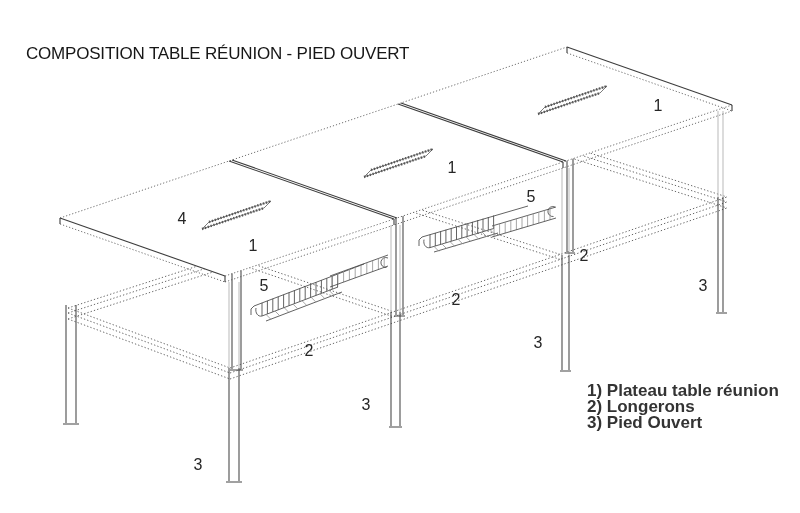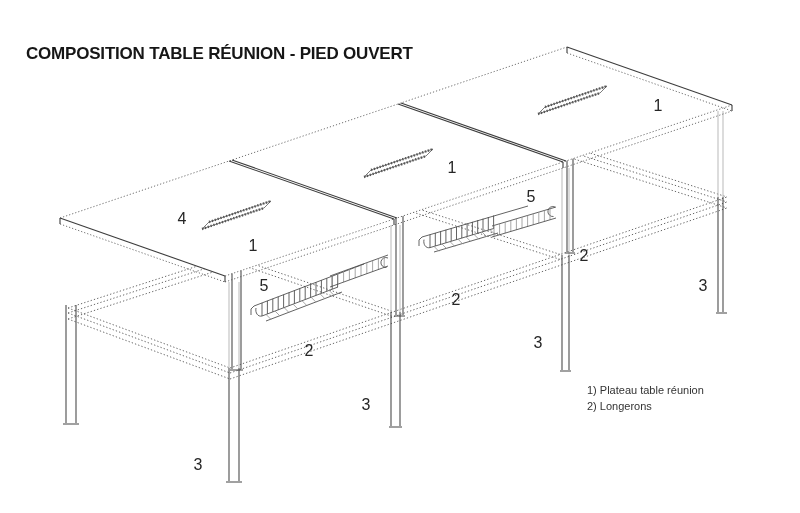--- a/index.html
+++ b/index.html
@@ -1,35 +1,35 @@
 <!DOCTYPE html>
 <html><head>
 <meta charset="utf-8">
 <style>
   html,body{margin:0;padding:0;background:#ffffff;}
   .page{position:relative;width:800px;height:513px;background:#ffffff;overflow:hidden;
         font-family:"Liberation Sans","DejaVu Sans",sans-serif;}
-  .title{position:absolute;left:26px;top:44px;font-size:17px;font-weight:bold;
+  .title{position:absolute;left:26px;top:44px;font-size:17px;font-weight:normal;
          letter-spacing:-0.2px;color:#161616;white-space:nowrap;}
   .drawing{position:absolute;left:0;top:0;width:800px;height:513px;}
   
   .sl{stroke:#3d3d3d;stroke-width:1.1;fill:none;}
   .dt{stroke:#5f5f5f;stroke-width:0.9;fill:none;stroke-dasharray:1.2 2;}
   .fr{stroke:#565656;stroke-width:0.9;fill:none;stroke-dasharray:1.3 2.1;}
   .lgd{stroke:#454545;stroke-width:1.05;fill:none;}
   .lgl{stroke:#b5b5b5;stroke-width:0.95;fill:none;}
   .tw{stroke:#474747;stroke-width:0.85;fill:none;}
   .twl{stroke:#8f8f8f;stroke-width:0.8;fill:none;}
   .slot-hatch{stroke:#555555;stroke-width:2.4;stroke-dasharray:1.3 1.7;fill:none;}
   .slot-line{stroke:#5a5a5a;stroke-width:0.8;fill:none;}
   .wt{fill:#ffffff;stroke:none;}
   .callout{position:absolute;transform:translate(-50%,-50%);font-size:16px;color:#262626;
            font-weight:400;line-height:1;}
   .legend{position:absolute;left:587px;top:383px;margin:0;padding:0;list-style:none;
-          font-size:11px;line-height:15.8px;color:#333333;}
+          font-size:17px;line-height:15.8px;color:#333333;font-weight:bold;}
 </style>
 </head>
 <body>
 
 <div class="page">
 
   <div class="title">COMPOSITION TABLE RÉUNION - PIED OUVERT</div>
 
   <svg class="drawing" viewBox="0 0 800 513" aria-hidden="true">
 
@@ -198,15 +198,16 @@
       <div class="callout" style="left: 584px; top: 256px;">2</div>
       <div class="callout" style="left: 198px; top: 465px;">3</div>
       <div class="callout" style="left: 366px; top: 405px;">3</div>
       <div class="callout" style="left: 538px; top: 343px;">3</div>
       <div class="callout" style="left: 703px; top: 286px;">3</div>
     </div>
 
   <ul id="legend" class="legend">
       <li>1) Plateau table réunion</li>
       <li>2) Longerons</li>
+      <li>3) Pied Ouvert</li>
     </ul>
 
 </div>
 
 </body></html>

